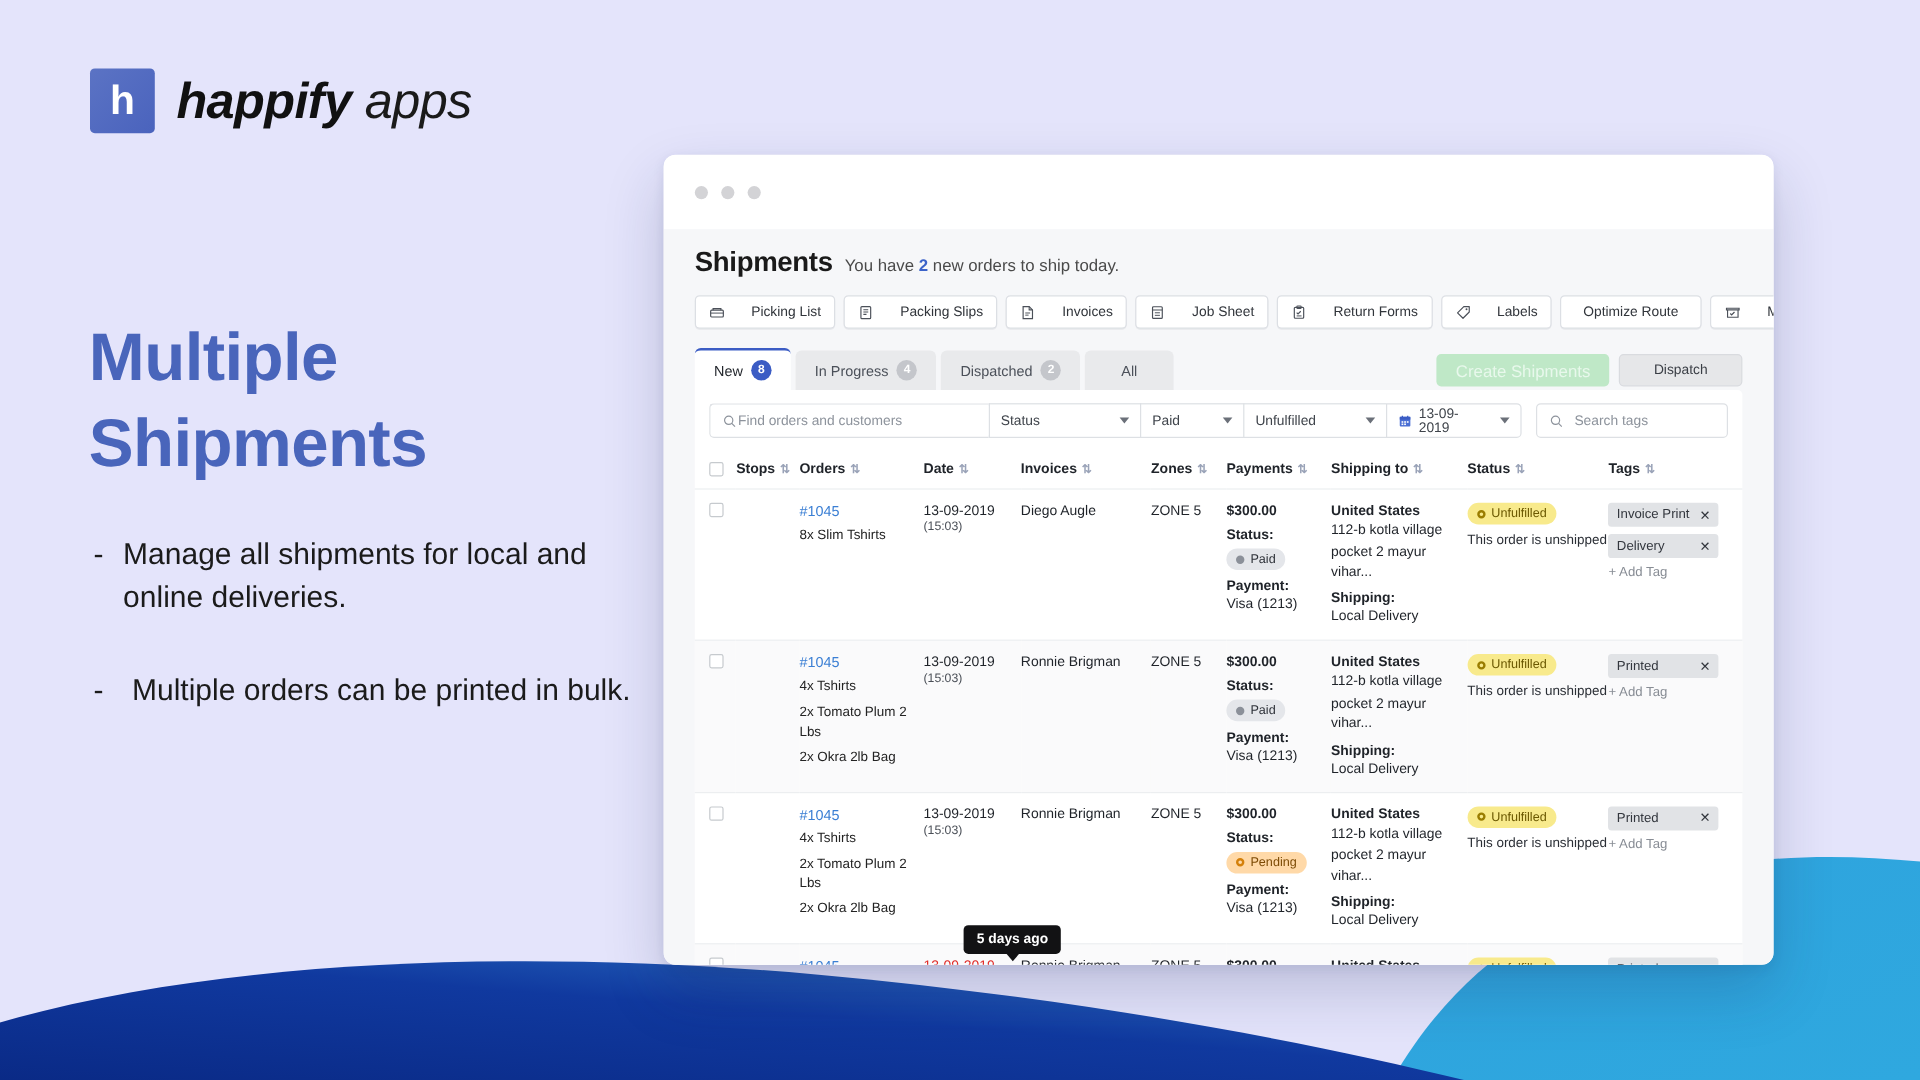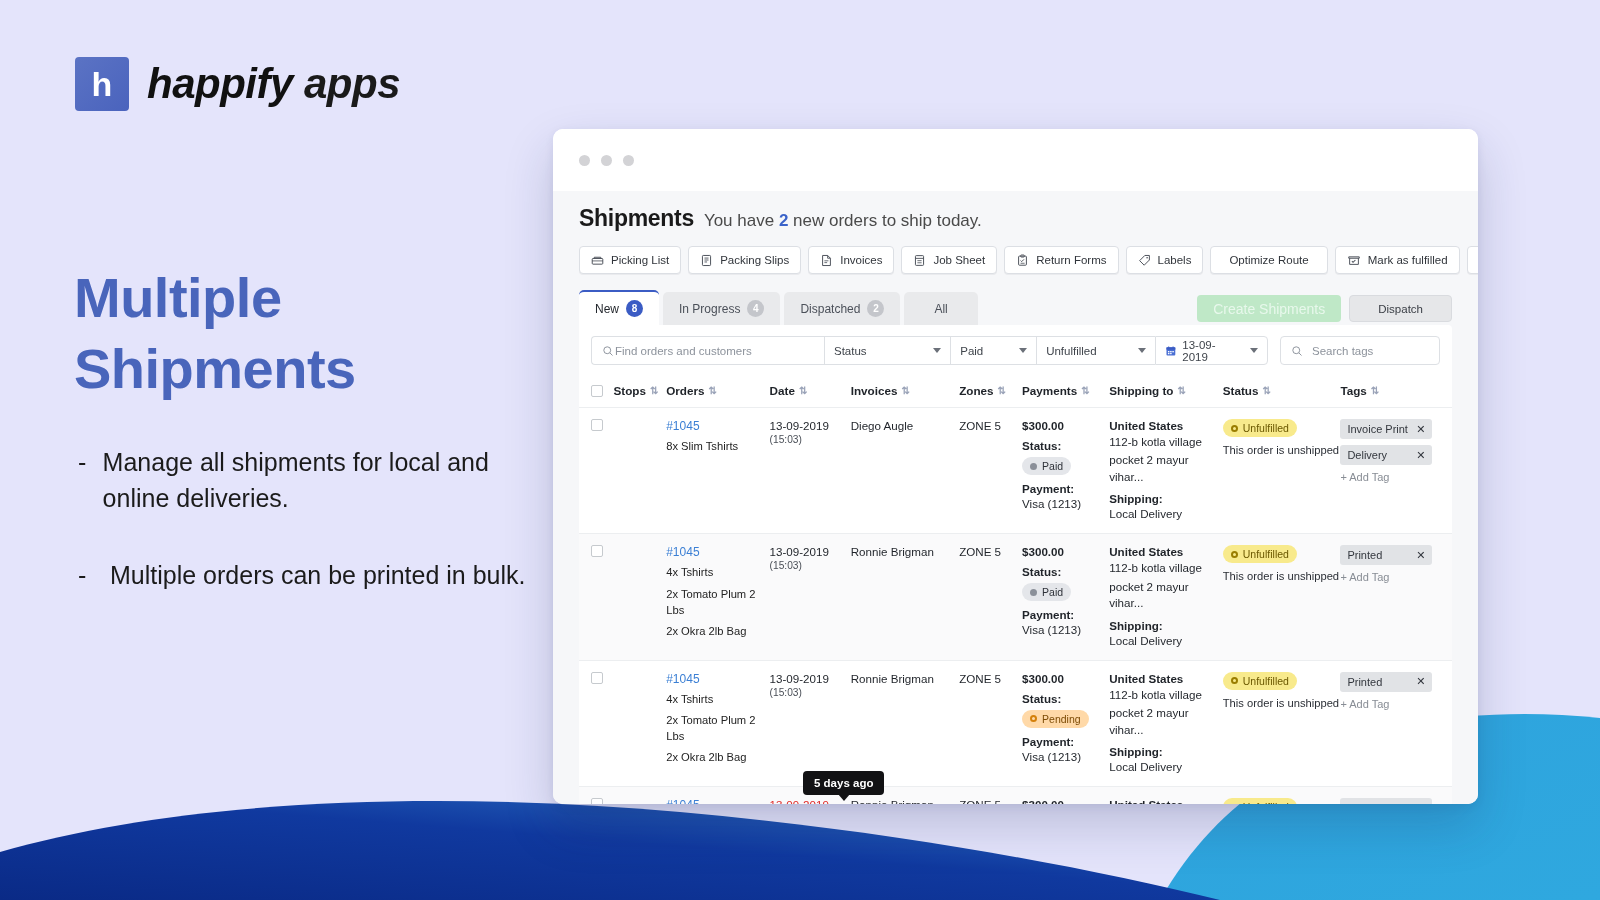--- a/index.html
+++ b/index.html
@@ -21,21 +21,21 @@
   .logo-row { position: absolute; left: 75px; top: 57px; display: flex; align-items: center; }
   .logo-mark {
     width: 54px; height: 54px; border-radius: 4px;
     background: linear-gradient(135deg,#5b73c4,#4a63bd);
     display: flex; align-items: center; justify-content: center;
     color: #fff; font-size: 34px; font-weight: 700; line-height: 1;
     font-family: "Liberation Sans", sans-serif;
   }
   .logo-text { margin-left: 18px; font-size: 42px; letter-spacing: -0.5px; }
   .logo-text b { font-weight: 800; font-style: italic; color: #111; }
-  .logo-text span { font-weight: 700; font-style: italic; color: #1a1a1a; }
+  .logo-text span { font-weight: 400; font-style: italic; color: #1a1a1a; }
 
   .headline {
     position: absolute; left: 74px; top: 263px; width: 440px;
     font-size: 56px; line-height: 1.26; font-weight: 700; color: #4965bb;
     letter-spacing: -0.5px;
   }
   .bullets { position: absolute; left: 78px; top: 445px; width: 470px; }
   .bullet { display: flex; margin-bottom: 42px; }
   .bullet .dash { width: 32px; font-size: 25px; color: #1b1b1b; line-height: 1.42; }
   .bullet .btxt { font-size: 25px; line-height: 1.42; color: #1b1b1b; }
@@ -49,26 +49,26 @@
     overflow: hidden; z-index: 5;
   }
   .titlebar { height: 62px; background: #fff; display: flex; align-items: center; padding-left: 26px; }
   .dot { width: 11px; height: 11px; border-radius: 50%; background: #d3d3d6; margin-right: 11px; }
 
   .appbody { background: #f6f7f9; height: calc(100% - 62px); position: relative; }
 
   .head-area { padding: 14px 26px 0 26px; }
   .title-row { display: flex; align-items: baseline; }
   .page-title { font-size: 23px; font-weight: 700; color: #1a1a1a; letter-spacing: -.3px; }
-  .subtitle { margin-left: 10px; font-size: 17px; color: #4a4a4a; }
+  .subtitle { margin-left: 10px; font-size: 14px; color: #4a4a4a; }
   .subtitle .hl { color: #3b63c9; font-weight: 700; }
 
   .toolbar { display: flex; align-items: center; margin-top: 14px; }
   .tbtn {
-    display: flex; align-items: center; gap: 7px;
+    display: flex; align-items: center; gap: 22px;
     height: 28px; padding: 0 11px; margin-right: 7px;
     background: #fff; border: 1px solid #dcdfe4; border-radius: 4px;
     font-size: 11.5px; color: #31353b; white-space: nowrap;
     box-shadow: 0 1px 0 rgba(22,29,37,.05);
   }
   .tbtn svg { flex: 0 0 auto; }
   .tbtn.plain { padding: 0 18px; }
   .spacer { flex: 1; }
 
   

